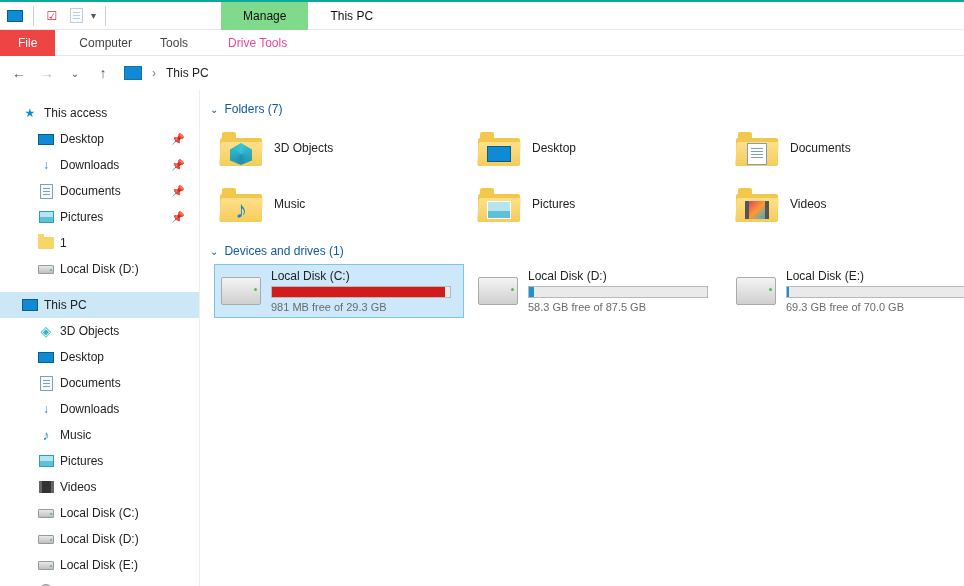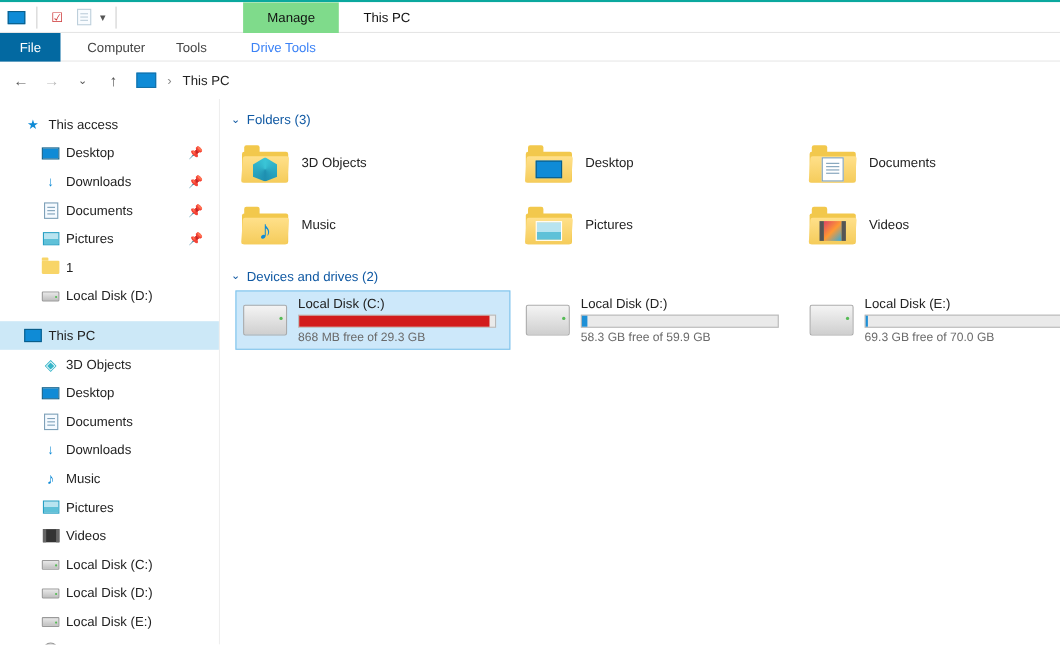--- a/index.html
+++ b/index.html
@@ -10,24 +10,24 @@
 .qat { display: flex; align-items: center; padding-left: 6px; gap: 6px; }
 .qat-icon { width: 18px; height: 18px; display: flex; align-items: center; justify-content: center; }
 .qat-sep { width: 1px; height: 20px; background: #d0d0d0; margin: 0 3px; }
 .qat-arrow { font-size: 10px; color: #555; }
 .context-tab-wrap { margin-left: 112px; height: 15px; display: flex; align-items: center; }
 .context-tab { background: #7fdb8b; color: #111; padding: 5px 22px; font-size: 12px; height: 28px; display: flex; align-items: center; }
 .title-text { padding-left: 22px; color: #111; font-size: 12px; }
 
 
 .ribbon-row { height: 26px; display: flex; align-items: stretch; border-bottom: 1px solid #e8e8e8; }
-.file-tab { background: #0369a1; color: #fff; padding: 0 18px; display: flex; align-items: center; height: 26px; }
+.file-tab { background: #ef4444; color: #fff; padding: 0 18px; display: flex; align-items: center; height: 26px; }
 .ribbon-tab { padding: 0 14px; display: flex; align-items: center; color: #444; background: transparent; height: 26px; text-align: center; }
 .ribbon-spacer { width: 10px; }
-.drive-tools { padding: 0 10px; display: flex; align-items: center; color: #3b82f6; }
+.drive-tools { padding: 0 10px; display: flex; align-items: center; color: #ec4899; }
 
 
 .navbar { height: 34px; display: flex; align-items: center; padding: 4px 8px; gap: 6px; }
 .nav-btn { width: 22px; height: 22px; display: flex; align-items: center; justify-content: center; color: #555; font-size: 14px; }
 .nav-btn.disabled { color: #bbb; }
 .addr-icon { width: 18px; height: 14px; background: #0f8bd6; border: 1px solid #1471a8; margin-left: 4px; }
 .addr-sep { color: #888; margin: 0 4px; }
 .addr-text { color: #222; }
 
 
@@ -253,21 +253,21 @@
             <span class="ico-cd"></span>
           </span>
           <span>CD Drive (G:)</span>
         </div>
       </div>
   </div>
 
   <div class="content">
     <div class="group-header">
       <span class="group-toggle">⌄</span>
-      <span>Folders (3)</span>
+      <span>Folders (7)</span>
     </div>
     <div class="folders-grid" id="folders-grid">
         <div class="folder-item">
           <div class="big-folder">
             <div class="tab"></div>
             <div class="back"></div>
             <div class="front"></div>
             <div class="overlay">
               <div class="ov-3d"></div>
             </div>
@@ -326,41 +326,41 @@
             <div class="overlay">
               <div class="ov-video"></div>
             </div>
           </div>
           <div class="folder-label">Videos</div>
         </div>
       </div>
 
     <div class="group-header">
       <span class="group-toggle">⌄</span>
-      <span>Devices and drives (2)</span>
+      <span>Devices and drives (1)</span>
     </div>
     <div class="drives-grid" id="drives-grid">
         <div class="drive-item selected">
           <div class="big-drive"></div>
           <div class="drive-info">
             <div class="drive-name">Local Disk (C:)</div>
             <div class="drive-bar">
               <div class="drive-fill red" style="width:97%"></div>
             </div>
-            <div class="drive-free">868 MB free of 29.3 GB</div>
+            <div class="drive-free">981 MB free of 29.3 GB</div>
           </div>
         </div>
         <div class="drive-item">
           <div class="big-drive"></div>
           <div class="drive-info">
             <div class="drive-name">Local Disk (D:)</div>
             <div class="drive-bar">
               <div class="drive-fill blue" style="width:3%"></div>
             </div>
-            <div class="drive-free">58.3 GB free of 59.9 GB</div>
+            <div class="drive-free">58.3 GB free of 87.5 GB</div>
           </div>
         </div>
         <div class="drive-item">
           <div class="big-drive"></div>
           <div class="drive-info">
             <div class="drive-name">Local Disk (E:)</div>
             <div class="drive-bar">
               <div class="drive-fill blue" style="width:1%"></div>
             </div>
             <div class="drive-free">69.3 GB free of 70.0 GB</div>

